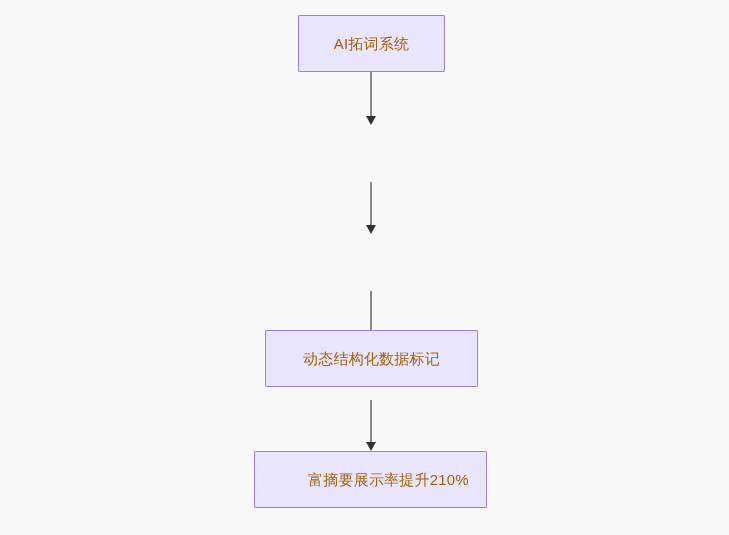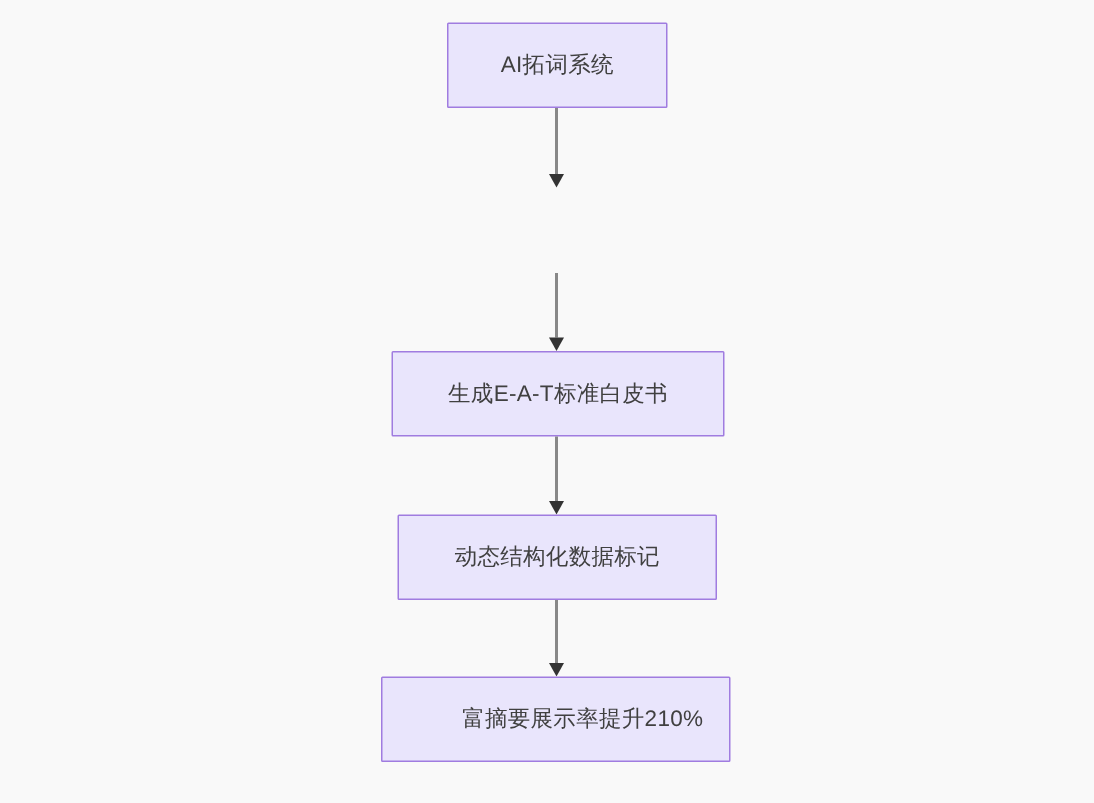--- a/index.html
+++ b/index.html
@@ -31,21 +31,21 @@
     color: #333333;
     font-size: 15px;
     line-height: 1.3;
     letter-spacing: 0.2px;
     white-space: nowrap;
     font-family: "Liberation Sans", "DejaVu Sans", sans-serif;
   }
   .node-label {
     display: block;
     text-align: center;
-    color: #404040;
+    color: #a16207;
   }
   .connector {
     position: absolute;
     width: 16px;
   }
   .connector .line {
     position: absolute;
     left: 7px;
     top: 0;
     width: 2px;
@@ -74,30 +74,27 @@
     <div class="line" style="height:44px;"></div>
     <div class="arrowhead" style="top:44px;"></div>
   </div>
 
 
   <div class="connector" style="left:363px; top:182px; height:52px;">
     <div class="line" style="height:43px;"></div>
     <div class="arrowhead" style="top:43px;"></div>
   </div>
 
-  <div class="node" id="node-3" style="left:261px; top:234px; width:222px; height:57px;">
-    <span class="node-label">生成E-A-T标准白皮书</span>
-  </div>
 
   <div class="connector" style="left:363px; top:291px; height:52px;">
     <div class="line" style="height:43px;"></div>
     <div class="arrowhead" style="top:43px;"></div>
   </div>
 
-  <div class="node" id="node-4" style="left:265px; top:343px; width:213px; height:57px;">
+  <div class="node" id="node-4" style="left:265px; top:330px; width:213px; height:57px;">
     <span class="node-label">动态结构化数据标记</span>
   </div>
 
   <div class="connector" style="left:363px; top:400px; height:51px;">
     <div class="line" style="height:42px;"></div>
     <div class="arrowhead" style="top:42px;"></div>
   </div>
 
   <div class="node" id="node-5" style="left:254px; top:451px; width:233px; height:57px;padding-left:36px;">
     <span class="node-label">富摘要展示率提升210%</span>

